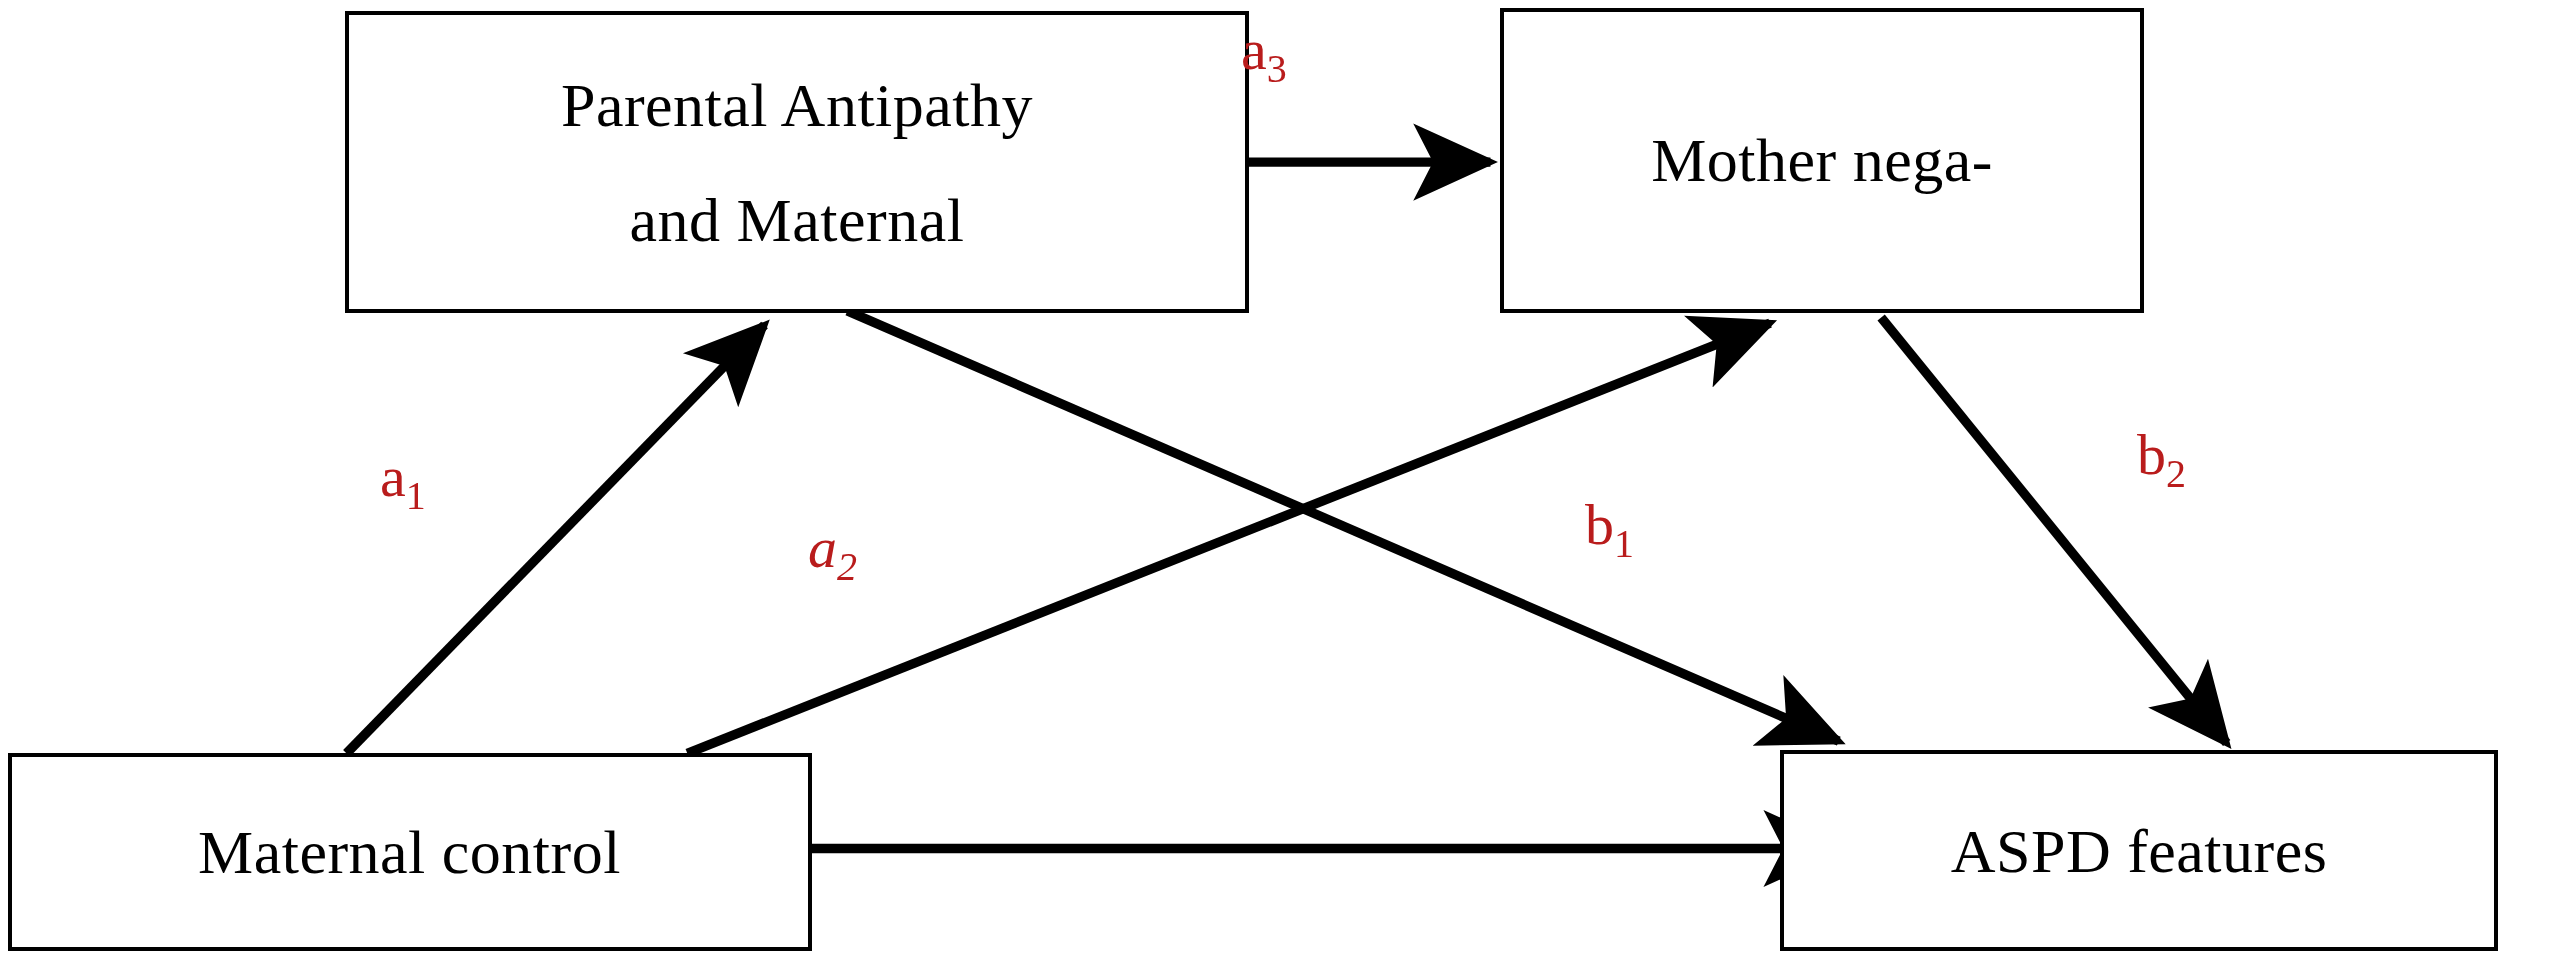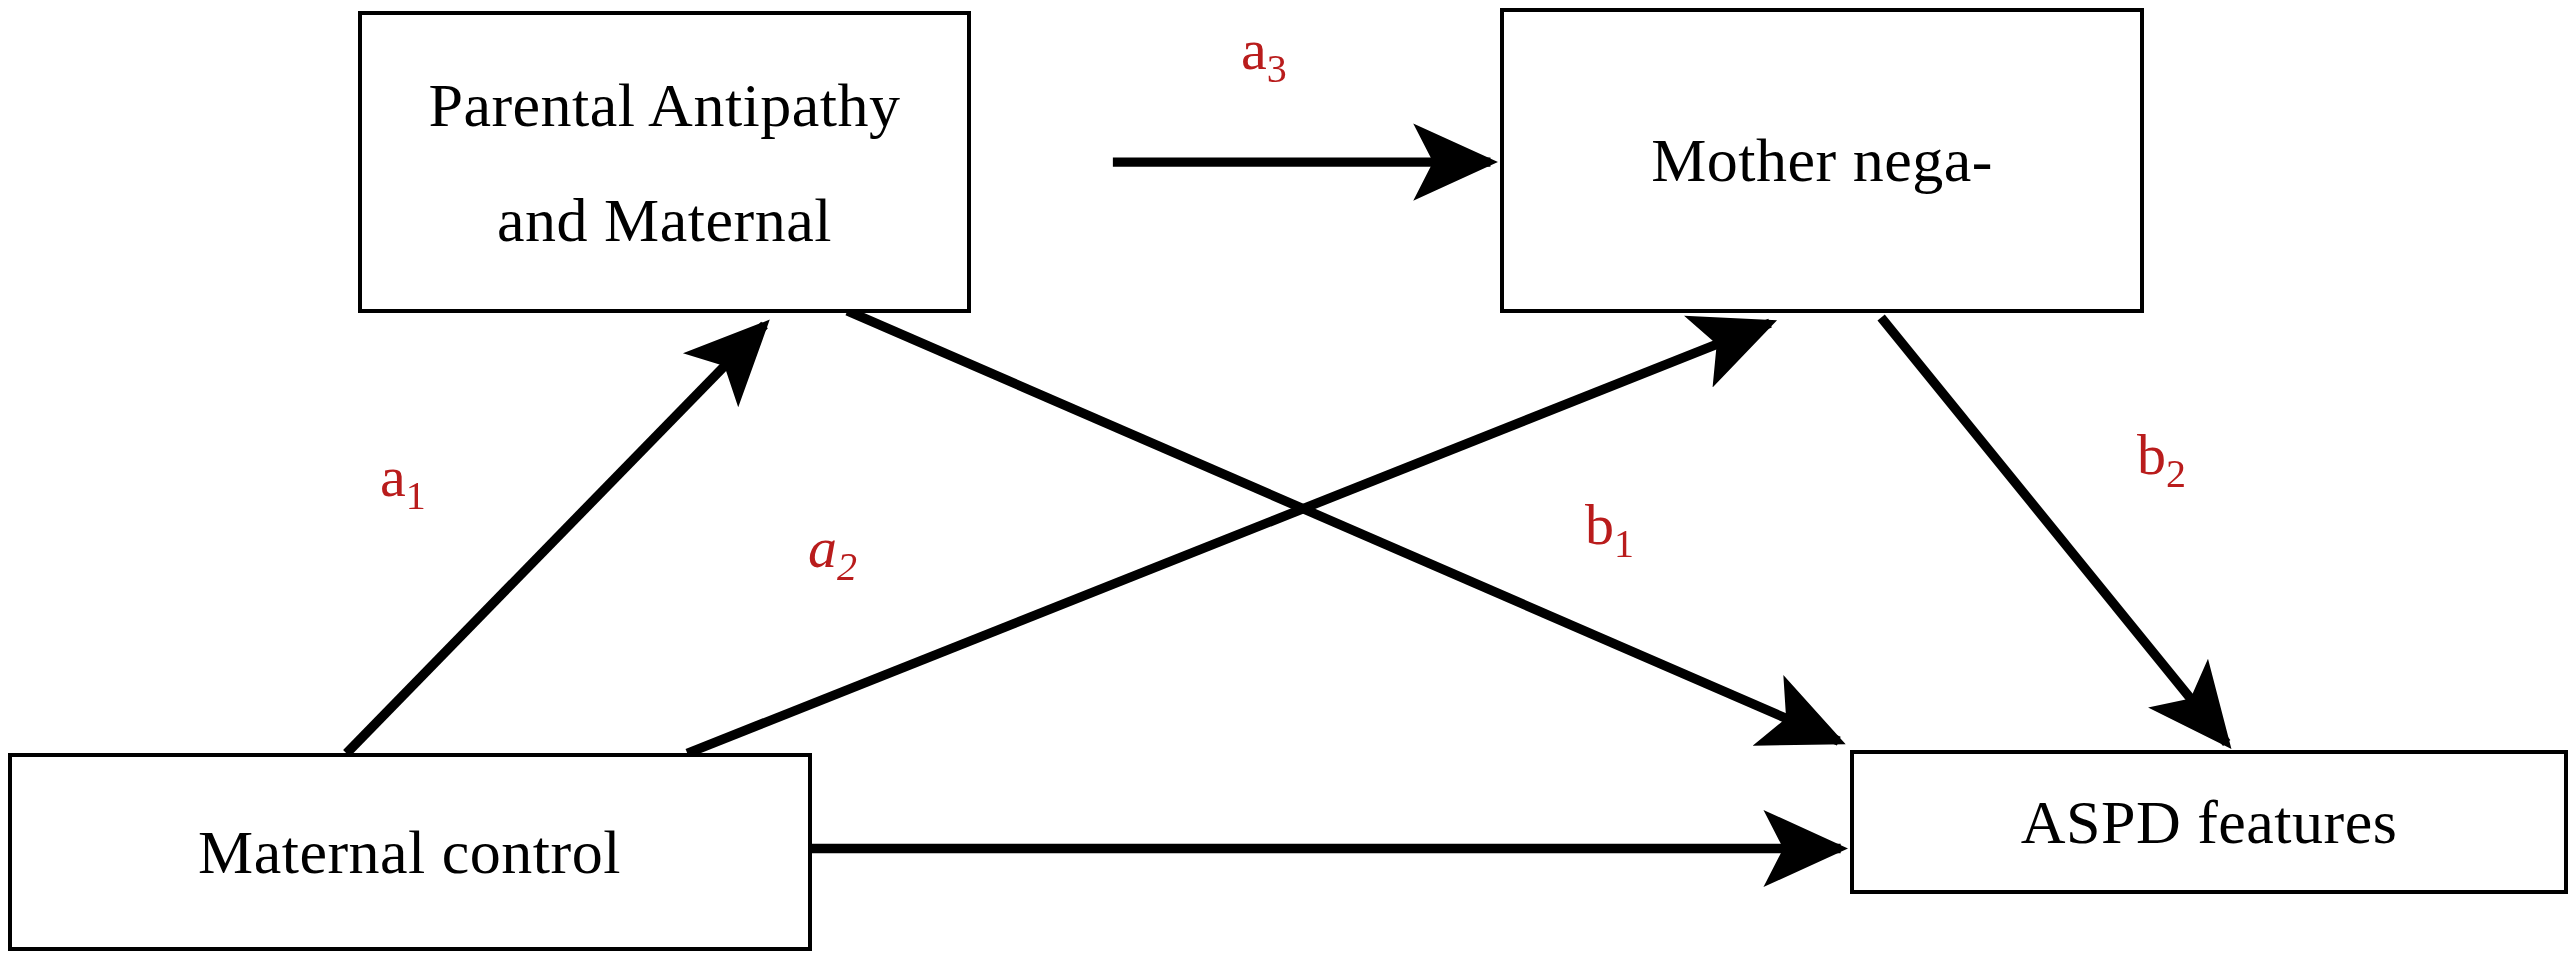--- a/index.html
+++ b/index.html
@@ -78,34 +78,34 @@
 
     <line x1="730" y1="800" x2="1880" y2="343" stroke="#000000" stroke-width="10" marker-end="url(#arrowhead)"></line>
 
     <line x1="900" y1="330" x2="1953" y2="787" stroke="#000000" stroke-width="10" marker-end="url(#arrowhead)"></line>
 
     <line x1="1998" y1="337" x2="2365" y2="789" stroke="#000000" stroke-width="10" marker-end="url(#arrowhead)"></line>
 
     <line x1="733" y1="901" x2="1955" y2="901" stroke="#000000" stroke-width="10" marker-end="url(#arrowhead)"></line>
   </svg>
 
-  <div class="node-box" style="left:358px; top:11.3px; width:613px; height:302px;">
+  <div class="node-box" style="left:345px; top:11.3px; width:904px; height:302px;">
     <span class="node-line">Parental Antipathy</span>
     <span class="node-line spaced">and Maternal</span>
   </div>
 
   <div class="node-box" style="left:1500px; top:7.5px; width:644px; height:305px;">
     <span class="node-line">Mother nega-</span>
   </div>
 
   <div class="node-box" style="left:7.5px; top:753px; width:804px; height:198px;">
     <span class="node-line">Maternal control</span>
   </div>
 
-  <div class="node-box" style="left:1850px; top:750px; width:718px; height:144px;">
+  <div class="node-box" style="left:1780px; top:750px; width:718px; height:201px;">
     <span class="node-line">ASPD features</span>
   </div>
 
   <div class="path-label" style="left:380px; top:448px;">
     <span>a</span><span class="sub">1</span>
   </div>
 
   <div class="path-label" style="left:808px; top:519px;font-style:italic;">
     <span>a</span><span class="sub">2</span>
   </div>

